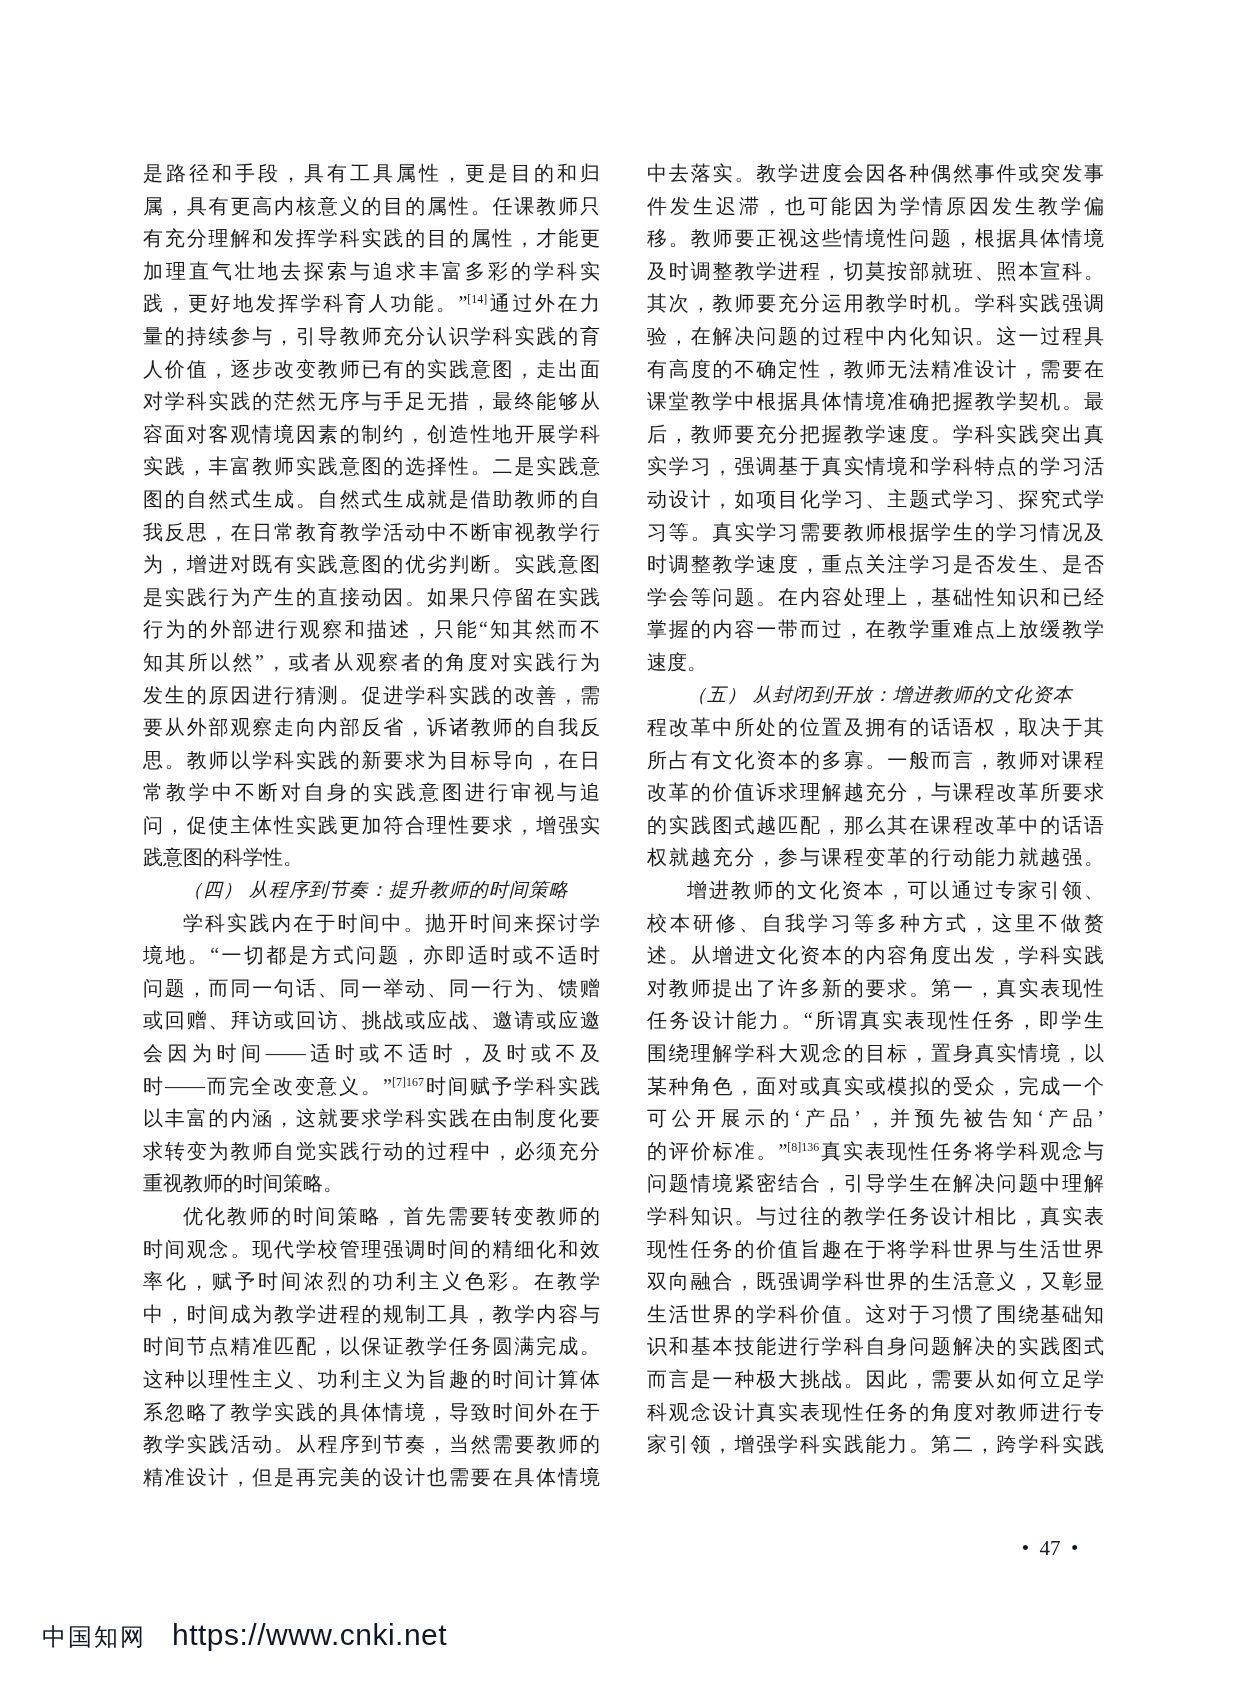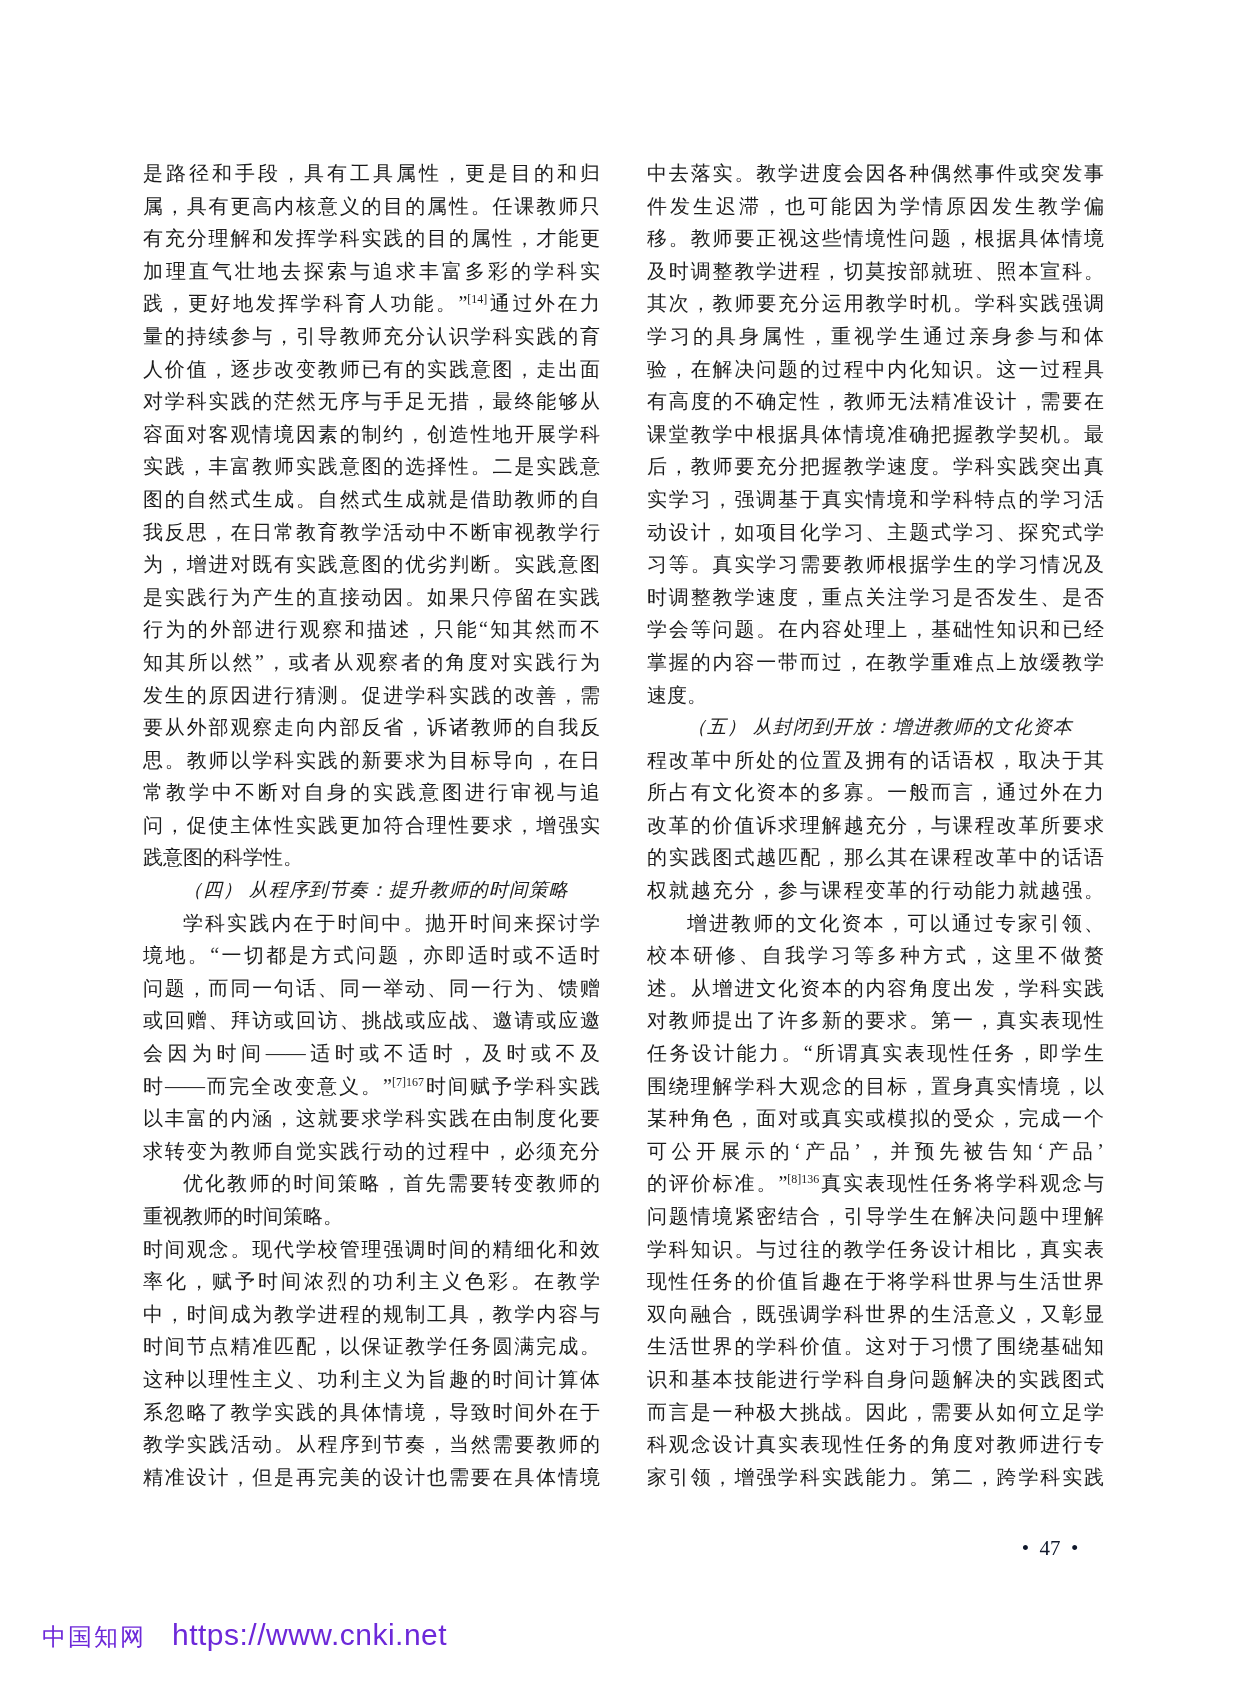--- a/index.html
+++ b/index.html
@@ -53,21 +53,21 @@
     color: #0f172a;
   }
   .footer {
     position: absolute;
     left: 42px;
     top: 1618px;
     display: flex;
     align-items: baseline;
     gap: 26px;
     font-family: "Liberation Sans", "DejaVu Sans", sans-serif;
-    color: #6d28d9;
+    color: #0f172a;
   }
   .footer .brand { font-size: 24px; letter-spacing: 2px; }
   .footer .url { font-size: 30px; letter-spacing: 0.5px; }
 </style>
 </head>
 <body>
 
 <div class="page">
   <div class="columns">
     <div class="col" id="col-left">
@@ -95,52 +95,51 @@
         <div class="line end">践意图的科学性。</div>
         <div class="line indent end kai">（四） 从程序到节奏：提升教师的时间策略</div>
         <div class="line indent">学科实践内在于时间中。抛开时间来探讨学</div>
         <div class="line">境地。“一切都是方式问题，亦即适时或不适时</div>
         <div class="line">问题，而同一句话、同一举动、同一行为、馈赠</div>
         <div class="line">或回赠、拜访或回访、挑战或应战、邀请或应邀</div>
         <div class="line">会因为时间——适时或不适时，及时或不及</div>
         <div class="line">时——而完全改变意义。”<span class="sup">[7]167</span>时间赋予学科实践</div>
         <div class="line">以丰富的内涵，这就要求学科实践在由制度化要</div>
         <div class="line">求转变为教师自觉实践行动的过程中，必须充分</div>
+        <div class="line end">重视教师的时间策略。</div>
         <div class="line indent">优化教师的时间策略，首先需要转变教师的</div>
-        <div class="line end">重视教师的时间策略。</div>
         <div class="line">时间观念。现代学校管理强调时间的精细化和效</div>
         <div class="line">率化，赋予时间浓烈的功利主义色彩。在教学</div>
         <div class="line">中，时间成为教学进程的规制工具，教学内容与</div>
         <div class="line">时间节点精准匹配，以保证教学任务圆满完成。</div>
         <div class="line">这种以理性主义、功利主义为旨趣的时间计算体</div>
         <div class="line">系忽略了教学实践的具体情境，导致时间外在于</div>
         <div class="line">教学实践活动。从程序到节奏，当然需要教师的</div>
         <div class="line">精准设计，但是再完美的设计也需要在具体情境</div>
       </div>
     <div class="col" id="col-right">
         <div class="line">中去落实。教学进度会因各种偶然事件或突发事</div>
         <div class="line">件发生迟滞，也可能因为学情原因发生教学偏</div>
         <div class="line">移。教师要正视这些情境性问题，根据具体情境</div>
         <div class="line">及时调整教学进程，切莫按部就班、照本宣科。</div>
         <div class="line">其次，教师要充分运用教学时机。学科实践强调</div>
-        <div class="line">学习的具身属性，重视学生通过亲身参与和体</div>
         <div class="line">验，在解决问题的过程中内化知识。这一过程具</div>
         <div class="line">有高度的不确定性，教师无法精准设计，需要在</div>
         <div class="line">课堂教学中根据具体情境准确把握教学契机。最</div>
         <div class="line">后，教师要充分把握教学速度。学科实践突出真</div>
         <div class="line">实学习，强调基于真实情境和学科特点的学习活</div>
         <div class="line">动设计，如项目化学习、主题式学习、探究式学</div>
         <div class="line">习等。真实学习需要教师根据学生的学习情况及</div>
         <div class="line">时调整教学速度，重点关注学习是否发生、是否</div>
         <div class="line">学会等问题。在内容处理上，基础性知识和已经</div>
         <div class="line">掌握的内容一带而过，在教学重难点上放缓教学</div>
         <div class="line end">速度。</div>
         <div class="line indent end kai">（五） 从封闭到开放：增进教师的文化资本</div>
         <div class="line">程改革中所处的位置及拥有的话语权，取决于其</div>
-        <div class="line">所占有文化资本的多寡。一般而言，通过外在力</div>
+        <div class="line">所占有文化资本的多寡。一般而言，教师对课程</div>
         <div class="line">改革的价值诉求理解越充分，与课程改革所要求</div>
         <div class="line">的实践图式越匹配，那么其在课程改革中的话语</div>
         <div class="line">权就越充分，参与课程变革的行动能力就越强。</div>
         <div class="line indent">增进教师的文化资本，可以通过专家引领、</div>
         <div class="line">校本研修、自我学习等多种方式，这里不做赘</div>
         <div class="line">述。从增进文化资本的内容角度出发，学科实践</div>
         <div class="line">对教师提出了许多新的要求。第一，真实表现性</div>
         <div class="line">任务设计能力。“所谓真实表现性任务，即学生</div>
         <div class="line">围绕理解学科大观念的目标，置身真实情境，以</div>
         <div class="line">某种角色，面对或真实或模拟的受众，完成一个</div>

